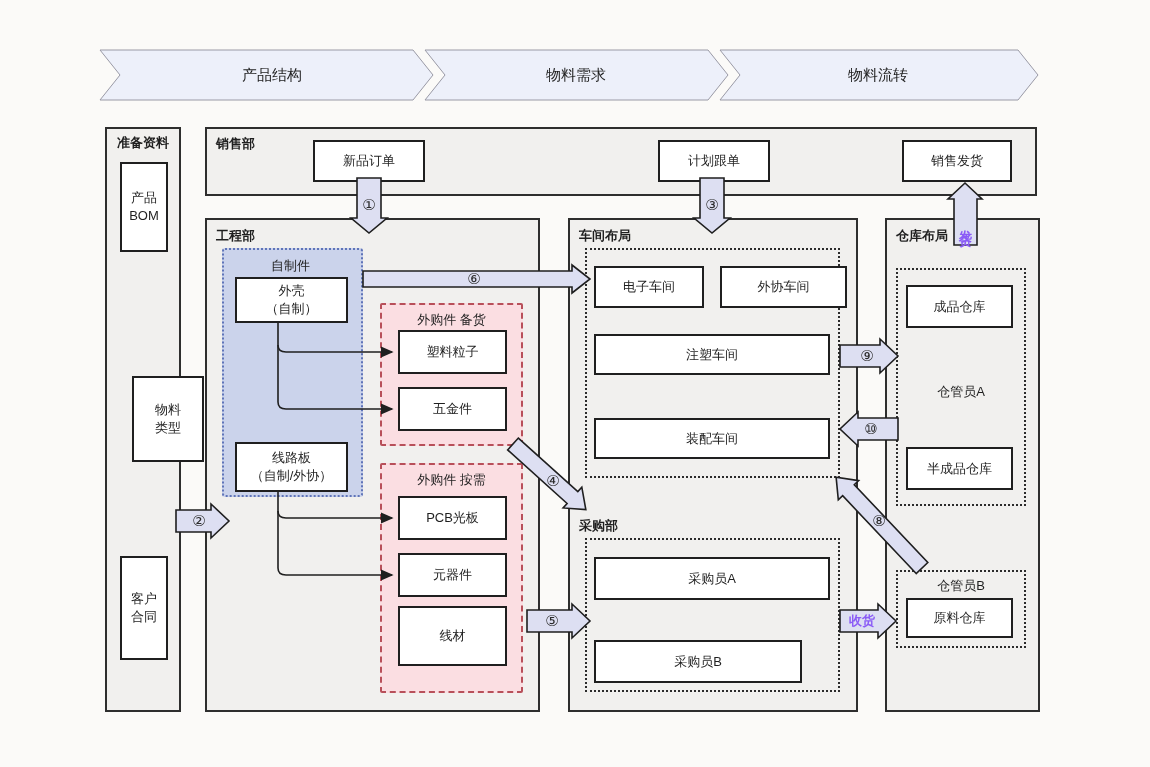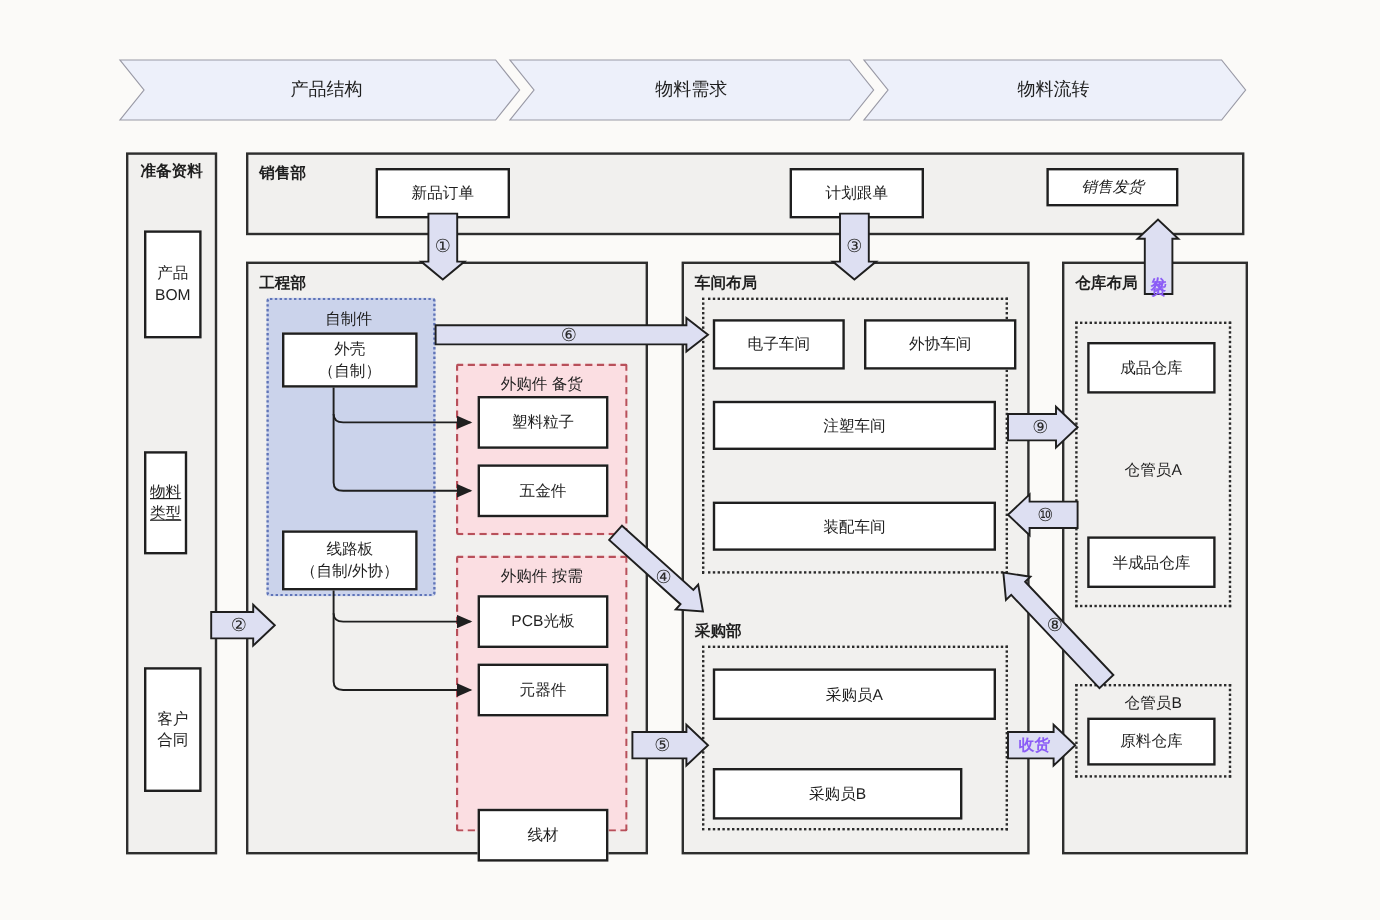--- a/index.html
+++ b/index.html
@@ -33,53 +33,53 @@
     <polygon points="100,50 413,50 433,75 413,100 100,100 120,75" fill="#edf0fa" stroke="#9a9aa6" stroke-width="1"></polygon>
     <polygon points="425,50 708,50 728,75 708,100 425,100 445,75" fill="#edf0fa" stroke="#9a9aa6" stroke-width="1"></polygon>
     <polygon points="720,50 1018,50 1038,75 1018,100 720,100 740,75" fill="#edf0fa" stroke="#9a9aa6" stroke-width="1"></polygon>
   </svg>
   <span class="chev-label" style="left:272px;top:75px;">产品结构</span>
   <span class="chev-label" style="left:576px;top:75px;">物料需求</span>
   <span class="chev-label" style="left:878px;top:75px;">物料流转</span>
 
   <div class="container" style="left:105px;top:127px;width:76px;height:585px;"></div>
   <div class="sec-title" style="left:105px;top:134px;width:76px;text-align:center;">准备资料</div>
-  <div class="wbox ml" style="left:120px;top:192px;width:48px;height:90px;">产品
+  <div class="wbox ml" style="left:120px;top:162px;width:48px;height:90px;">产品
 BOM</div>
-  <div class="wbox ml" style="left:120px;top:376px;width:36px;height:86px;text-decoration:underline;">物料
+  <div class="wbox ml" style="left:132px;top:376px;width:72px;height:86px;">物料
 类型</div>
   <div class="wbox ml" style="left:120px;top:556px;width:48px;height:104px;">客户
 合同</div>
 
   <div class="container" style="left:205px;top:127px;width:832px;height:69px;"></div>
   <div class="sec-title" style="left:216px;top:135px;">销售部</div>
   <div class="wbox" style="left:313px;top:140px;width:112px;height:42px;text-align:center;">新品订单</div>
   <div class="wbox" style="left:658px;top:140px;width:112px;height:42px;">计划跟单</div>
-  <div class="wbox" style="left:872px;top:140px;width:110px;height:32px;font-style:italic;">销售发货</div>
+  <div class="wbox" style="left:902px;top:140px;width:110px;height:42px;">销售发货</div>
 
   <div class="container" style="left:205px;top:218px;width:335px;height:494px;"></div>
   <div class="sec-title" style="left:216px;top:227px;">工程部</div>
 
   <div class="bluebox" style="left:222px;top:248px;width:141px;height:249px;"></div>
   <div class="sub-title" style="left:222px;top:257px;width:137px;">自制件</div>
   <div class="wbox ml" style="left:235px;top:277px;width:113px;height:46px;">外壳
 （自制）</div>
   <div class="wbox ml" style="left:235px;top:442px;width:113px;height:50px;">线路板
 （自制/外协）</div>
 
   <div class="pinkbox" style="left:380px;top:303px;width:143px;height:143px;"></div>
   <div class="sub-title" style="left:380px;top:311px;width:143px;">外购件 备货</div>
   <div class="wbox" style="left:398px;top:330px;width:109px;height:44px;">塑料粒子</div>
   <div class="wbox" style="left:398px;top:387px;width:109px;height:44px;">五金件</div>
 
   <div class="pinkbox" style="left:380px;top:463px;width:143px;height:230px;"></div>
   <div class="sub-title" style="left:380px;top:471px;width:143px;">外购件 按需</div>
   <div class="wbox" style="left:398px;top:496px;width:109px;height:44px;">PCB光板</div>
   <div class="wbox" style="left:398px;top:553px;width:109px;height:44px;">元器件</div>
-  <div class="wbox" style="left:398px;top:674px;width:109px;height:44px;">线材</div>
+  <div class="wbox" style="left:398px;top:606px;width:109px;height:60px;">线材</div>
 
   <div class="container" style="left:568px;top:218px;width:290px;height:494px;"></div>
   <div class="sec-title" style="left:579px;top:227px;">车间布局</div>
   <div class="dotted" style="left:585px;top:248px;width:255px;height:230px;"></div>
   <div class="wbox" style="left:594px;top:266px;width:110px;height:42px;">电子车间</div>
   <div class="wbox" style="left:720px;top:266px;width:127px;height:42px;">外协车间</div>
   <div class="wbox" style="left:594px;top:334px;width:236px;height:41px;">注塑车间</div>
   <div class="wbox" style="left:594px;top:418px;width:236px;height:41px;">装配车间</div>
 
   <div class="sec-title" style="left:579px;top:517px;">采购部</div>

